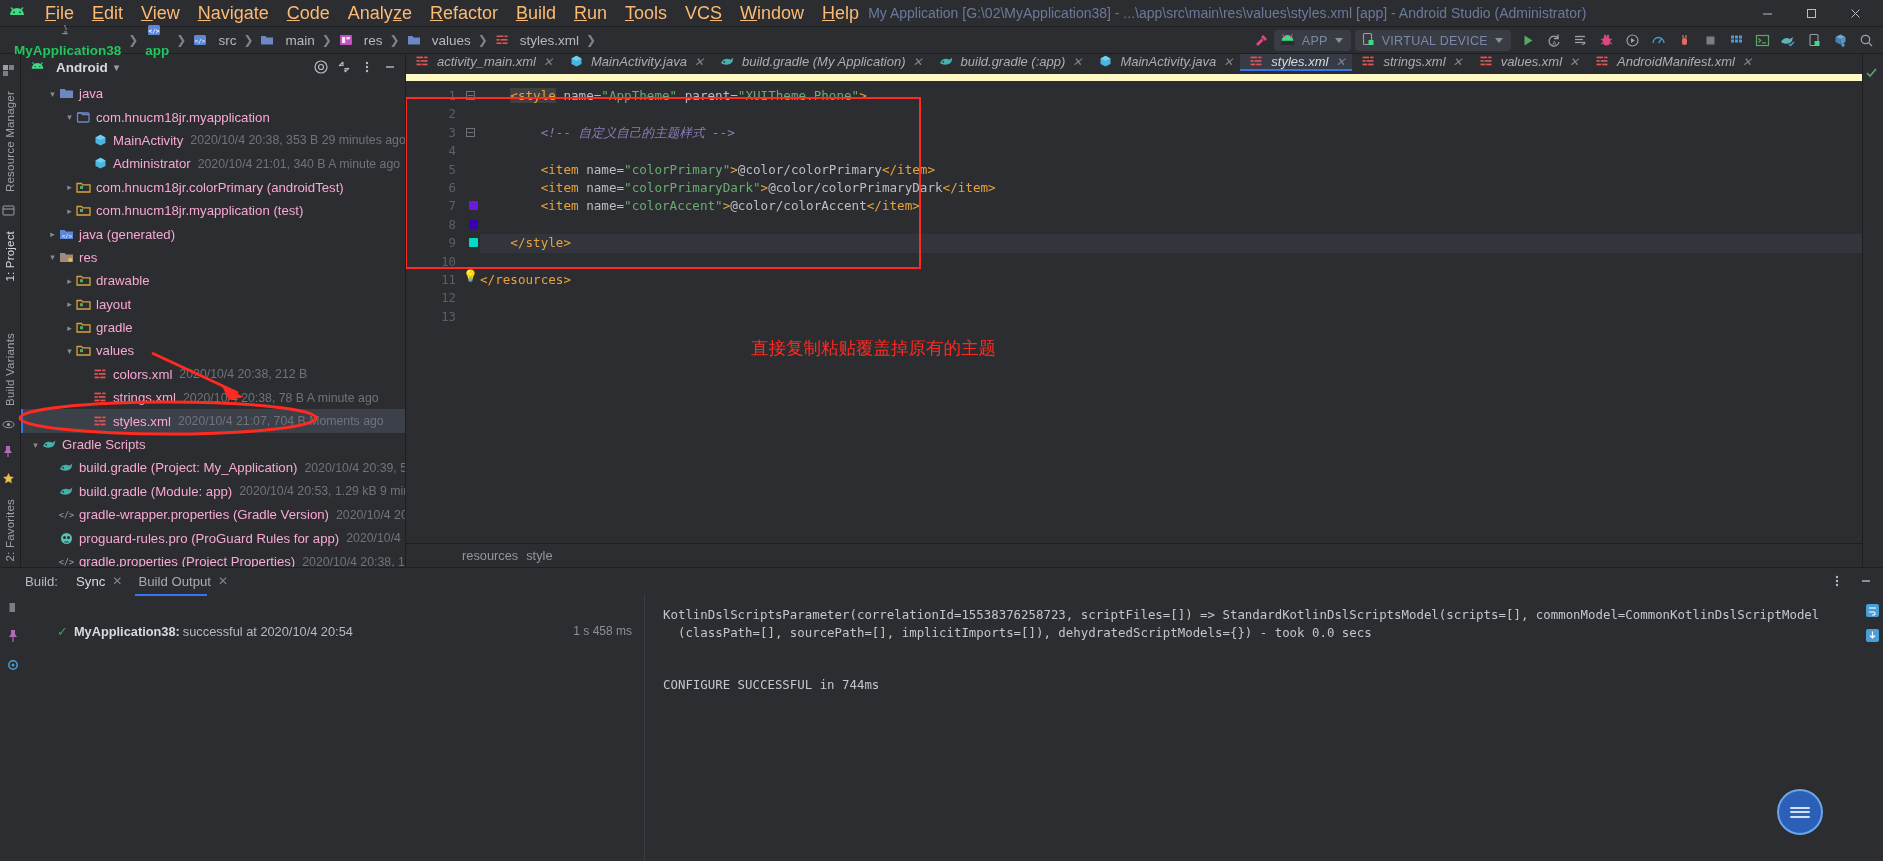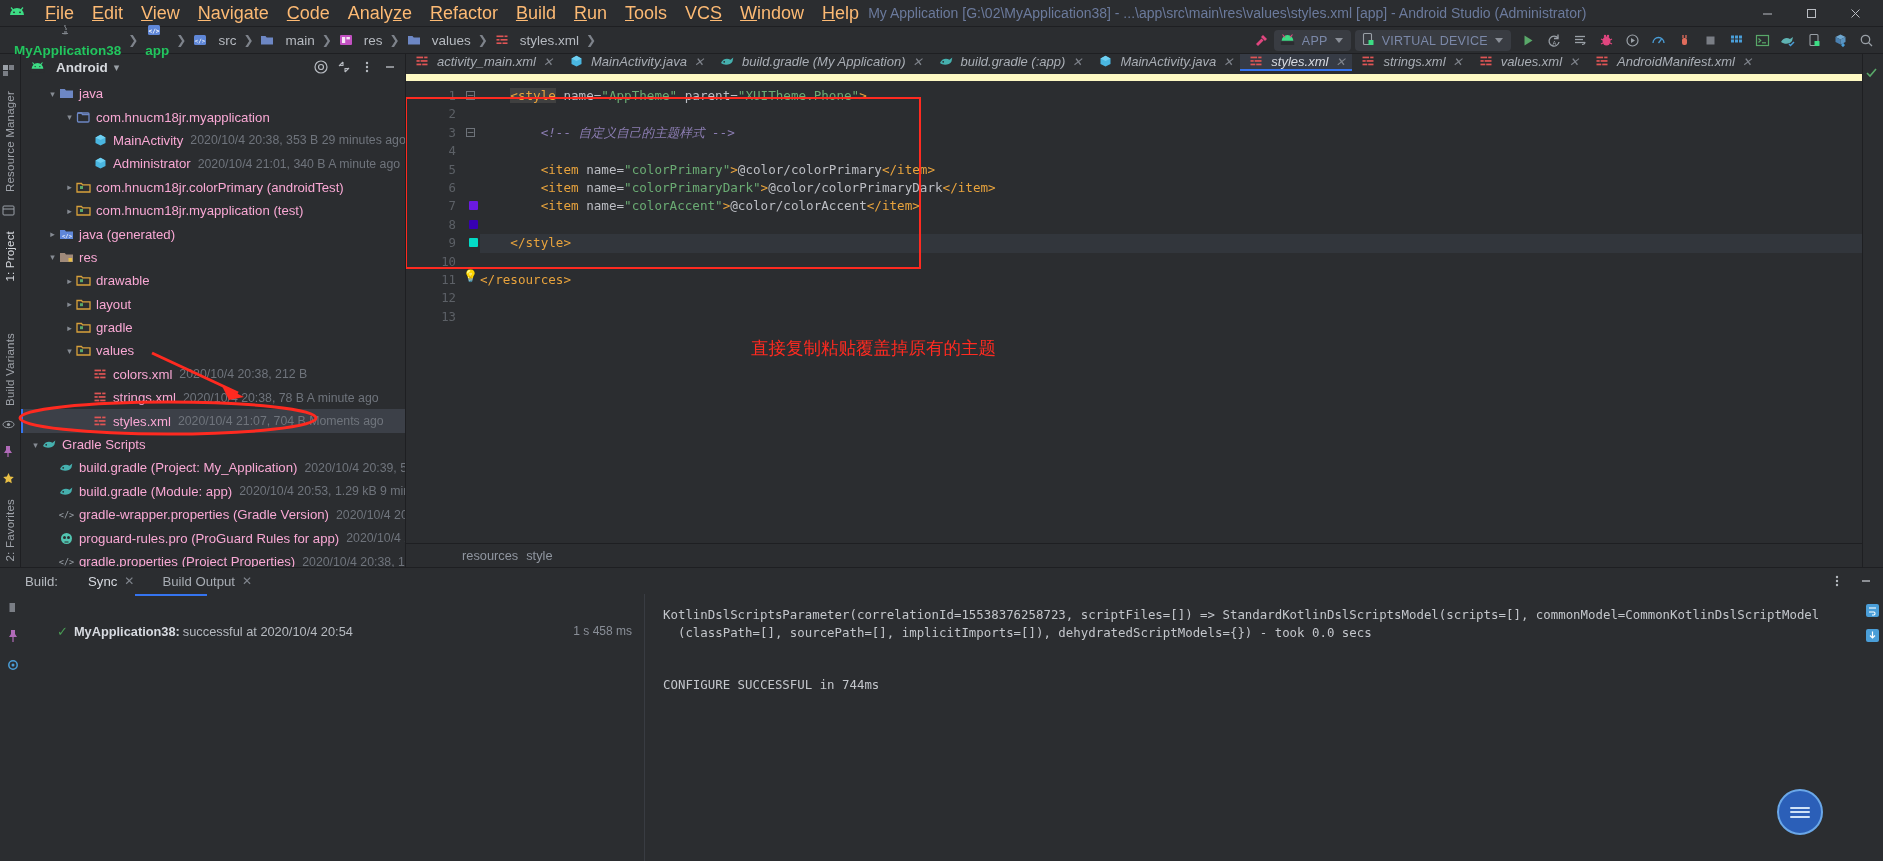--- a/index.html
+++ b/index.html
@@ -200,21 +200,21 @@
     border-left: 1px solid #1e1f22; display:flex;flex-direction:column;align-items:center;padding-top:6px;
   }
 
   
   .bottom {
     flex: 0 0 294px; height: 294px; display: flex; flex-direction: column;
     background: #2b2d30; border-top: 1px solid #1e1f22;
   }
   .bt-head {
     height: 26px; flex: 0 0 26px; display: flex; align-items: center;
-    gap: 16px; padding-left: 25px; position: relative;
+    gap: 4px; padding-left: 25px; position: relative;
   }
   .bt-title { font-size: 13.2px; color: #b6bac0; margin-right: 8px;}
   .bt-tab {
     font-size: 13.2px; color: #a7acb3; padding: 2px 6px;
     display: flex; align-items: center; gap: 5px;
   }
   .bt-tab.sel { color: #d7dae0; }
   .bt-head-right { position: absolute; right: 8px; display: flex; gap: 10px; align-items: center; }
   .bt-body { flex: 1 1 auto; display: flex; min-height: 0; position: relative; }
 

